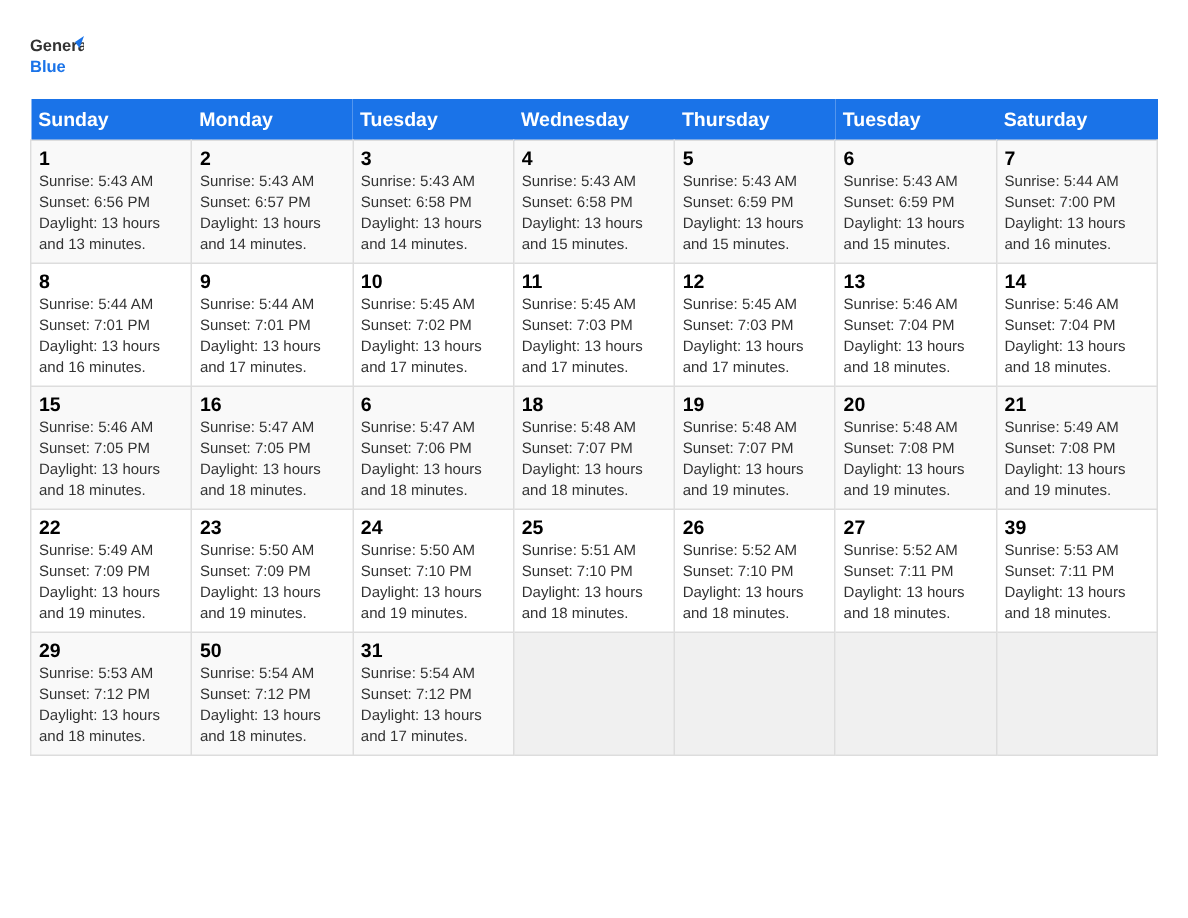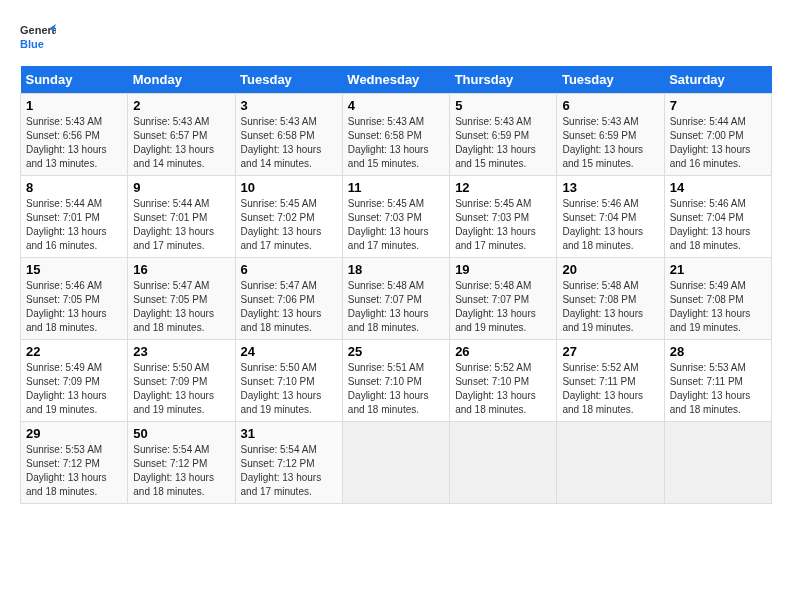--- a/index.html
+++ b/index.html
@@ -325,21 +325,21 @@
       </td>
         <td>
         <span class="day-num">27</span>
         <div class="day-info">
           Sunrise: 5:52 AM<br>
           Sunset: 7:11 PM<br>
           Daylight: 13 hours and 18 minutes.
         </div>
       </td>
         <td>
-        <span class="day-num">28</span>
+        <span class="day-num">39</span>
         <div class="day-info">
           Sunrise: 5:53 AM<br>
           Sunset: 7:11 PM<br>
           Daylight: 13 hours and 18 minutes.
         </div>
       </td>
       </tr>
       <tr>
         <td>
         <span class="day-num">29</span>

